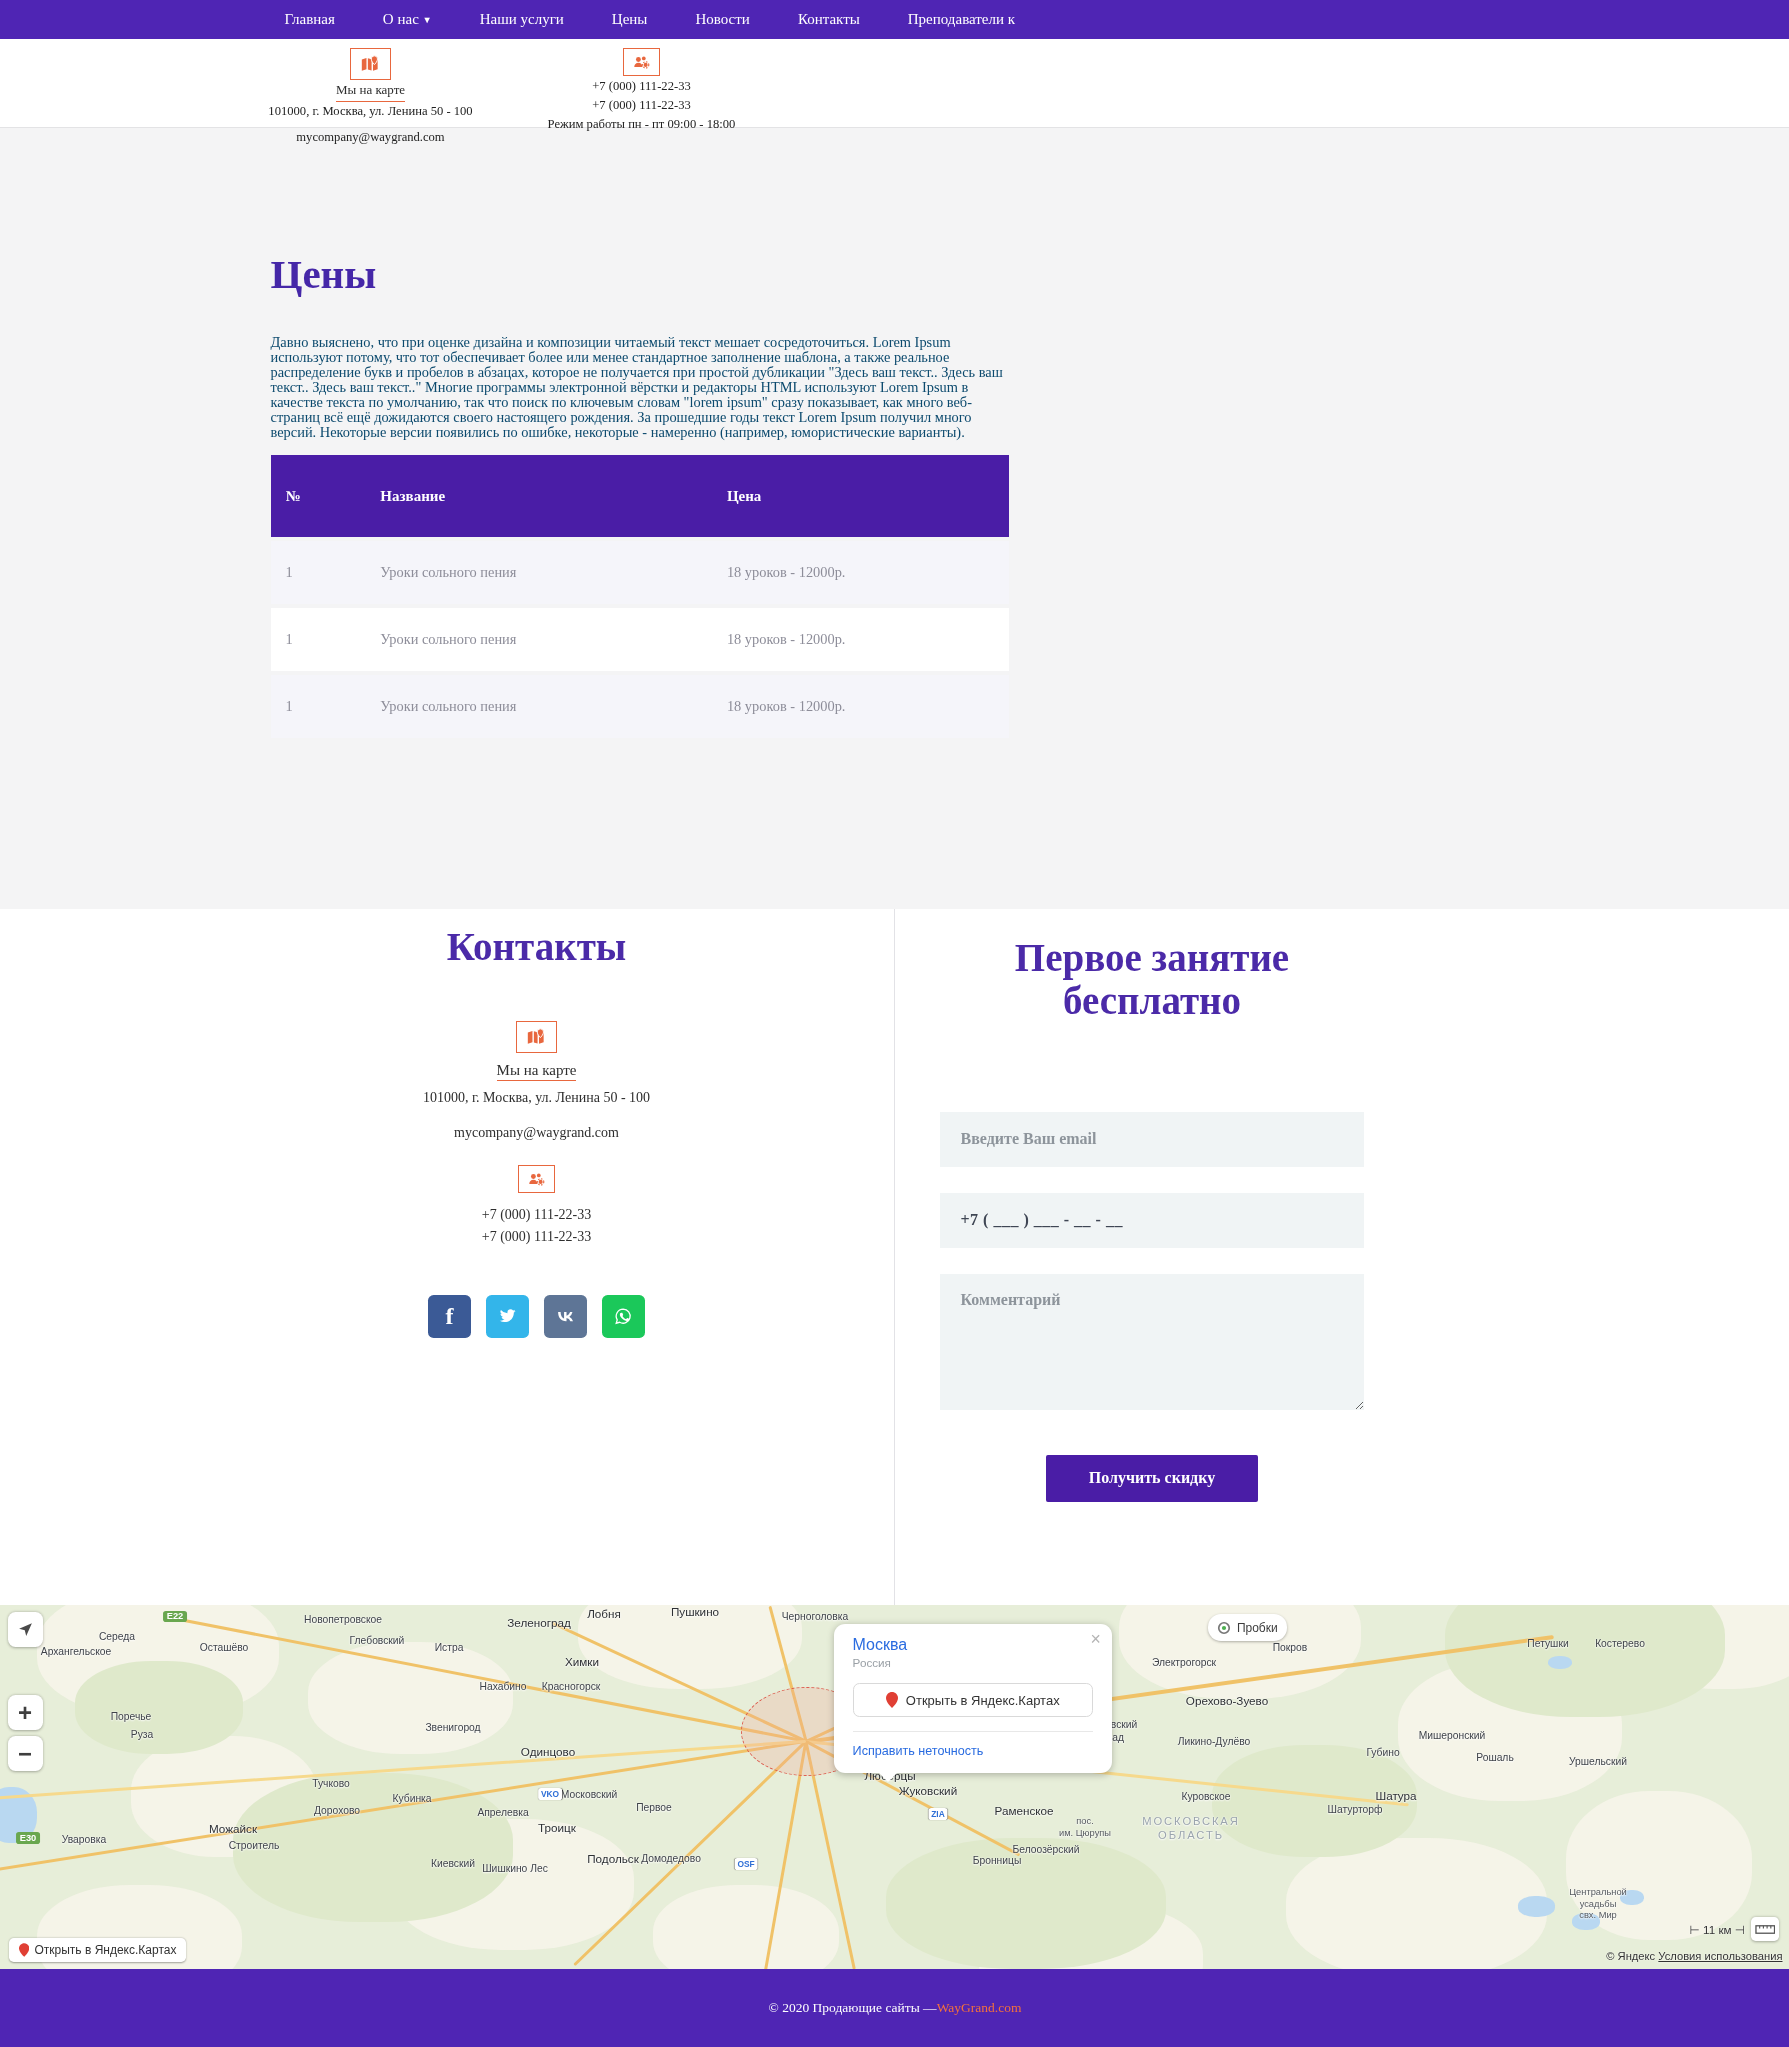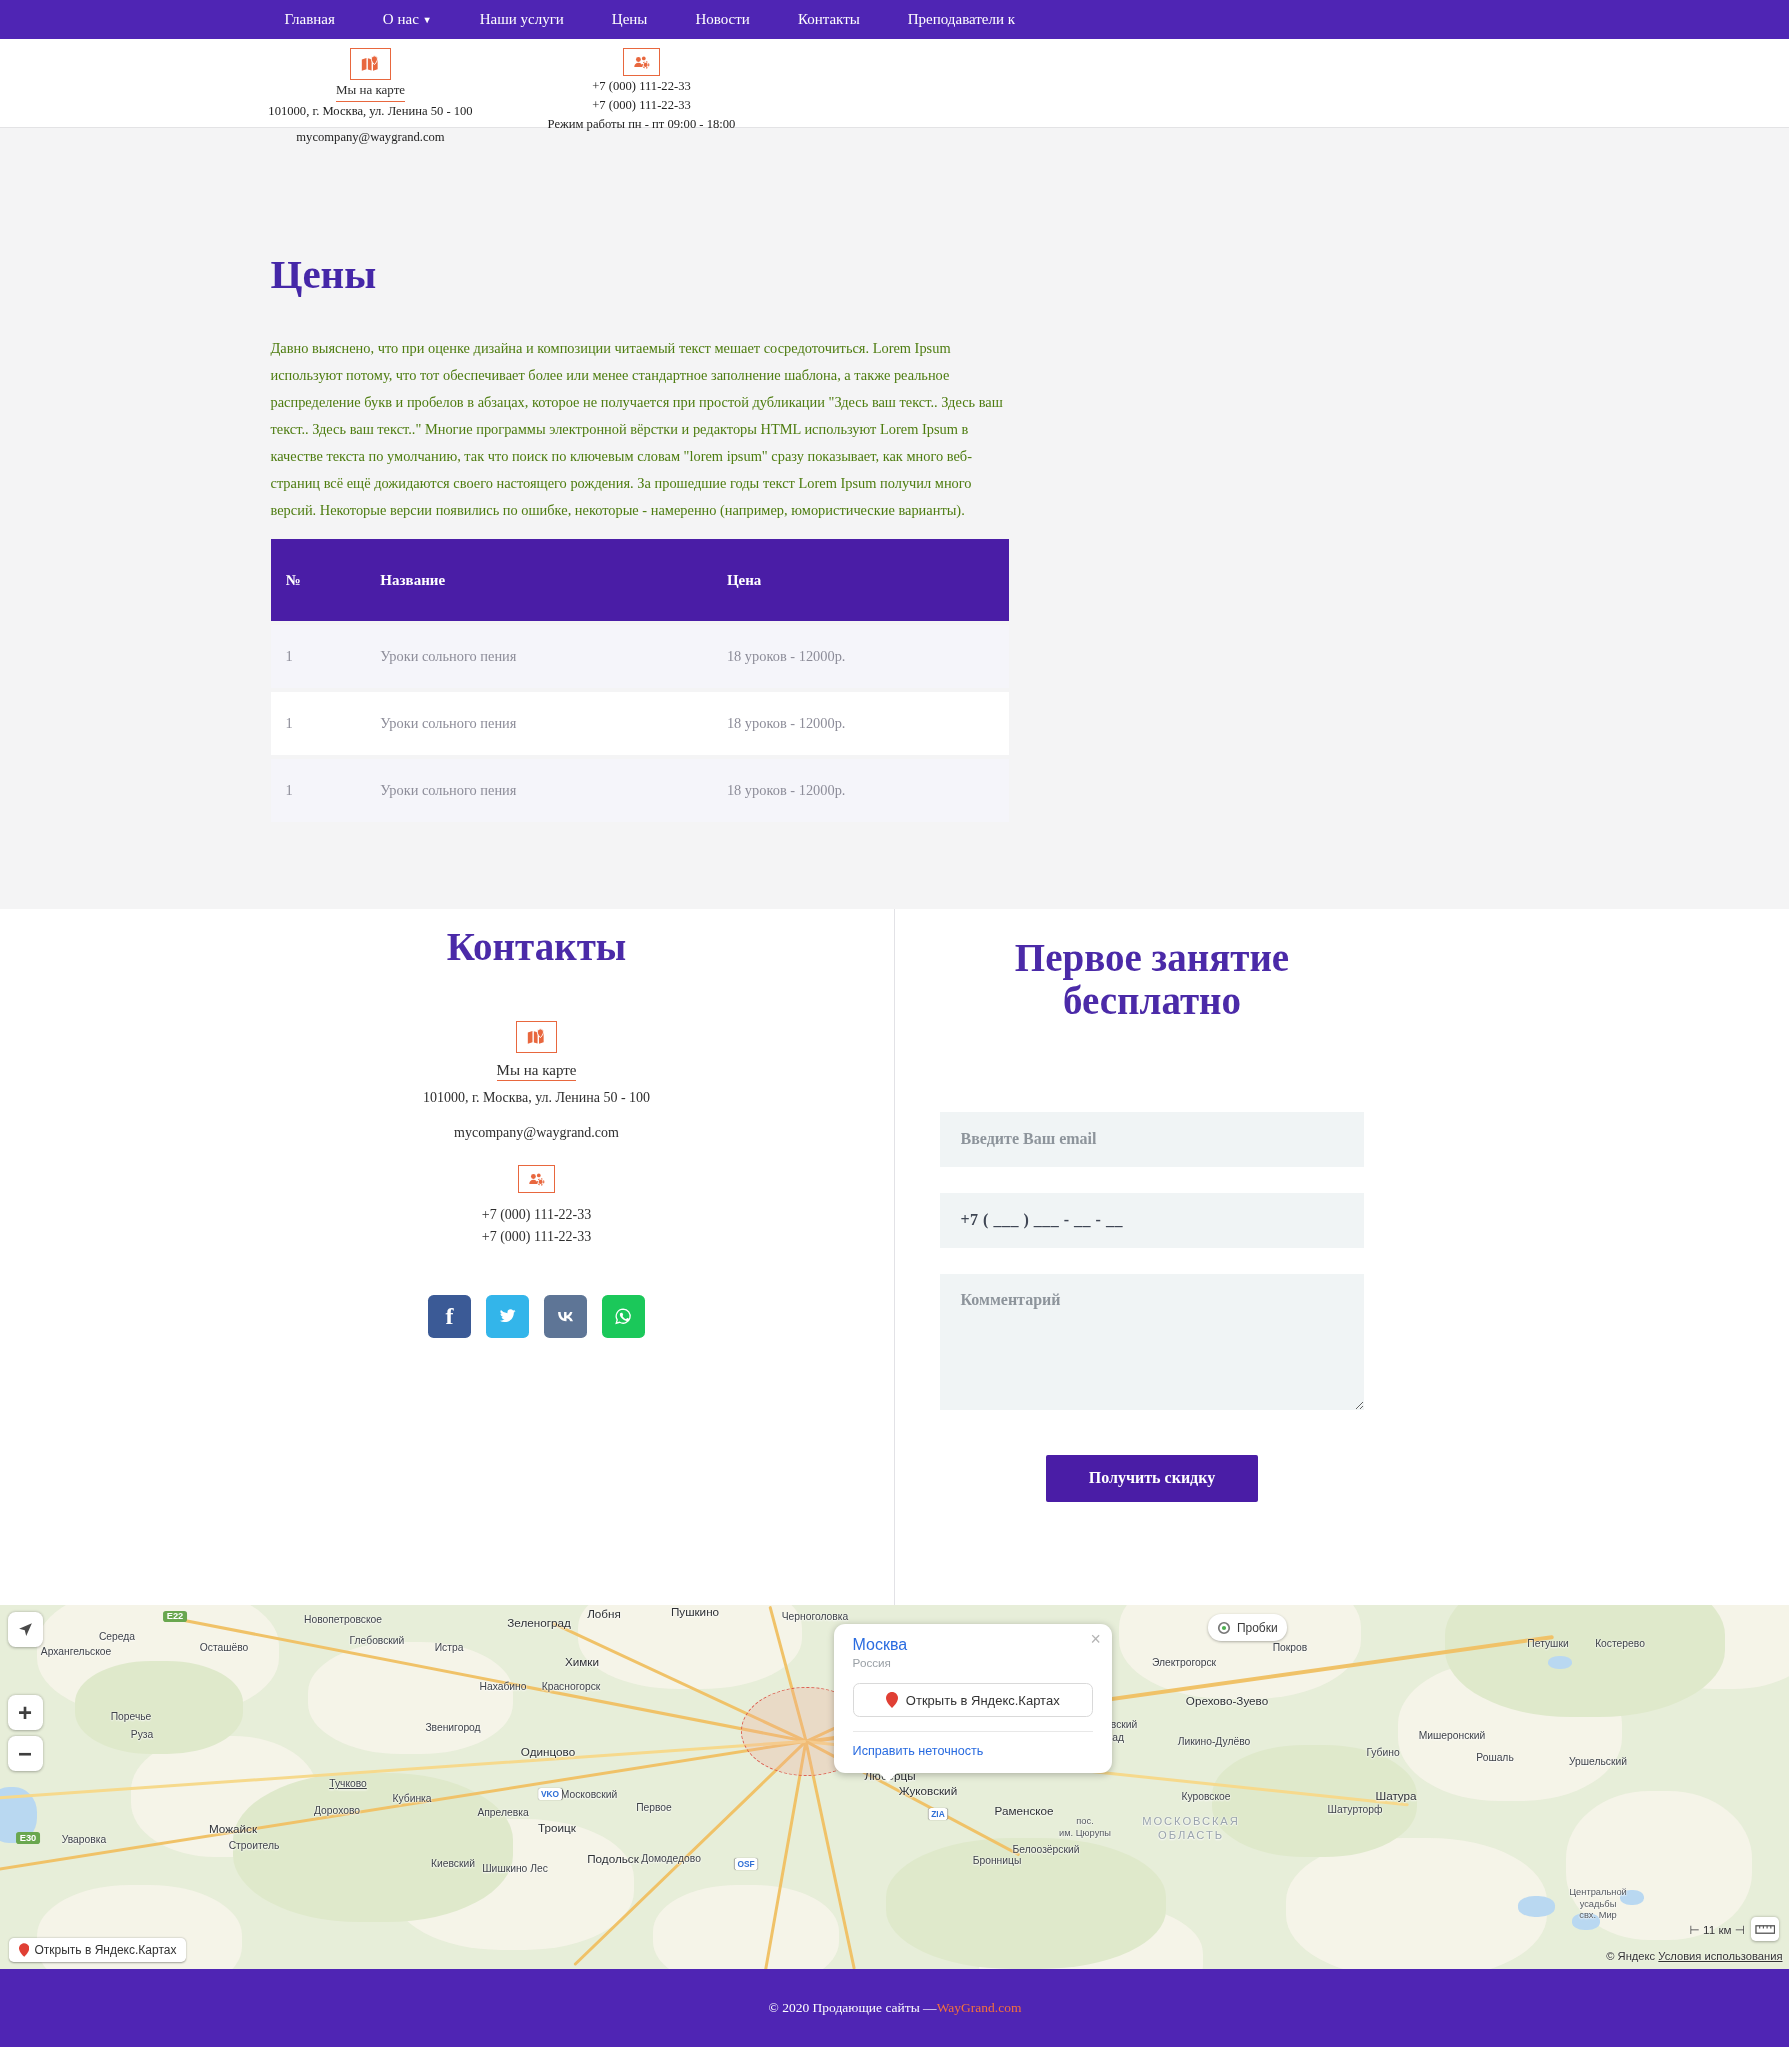--- a/index.html
+++ b/index.html
@@ -31,21 +31,21 @@
   .hblock .mail { margin-top: 7.5px; }
 
   
   .main { height: 781px; background: #f4f4f5; padding-top: 12px; }
   .main-inner { width: 1273px; margin: 0 auto; padding-left: 12px; }
   .breadcrumb { font-size: 14px; }
   .breadcrumb .home { color: #e8673e; }
   .breadcrumb .sep { color: #9a9a9a; margin: 0 5.6px; }
   .breadcrumb .cur { color: #3c3c3c; }
   h1.page-title { margin-top: 110px; font-size: 41px; color: #4527a8; }
-  .intro { margin-top: 37px; width: 741px; font-size: 14.4px; line-height: 27px; color: #4d7c0f; }
+  .intro { margin-top: 37px; width: 741px; font-size: 14.4px; line-height: 15px; color: #0c4a6e; }
   table.price { margin-top: 11.2px; width: 738px; border-collapse: separate; border-spacing: 0 4.7px; }
   table.price th { background: #4a1da6; color: #fff; height: 82px; text-align: left; font-size: 15px; font-weight: bold; vertical-align: middle; }
   table.price td { height: 63px; color: #8d8d99; font-size: 14.4px; vertical-align: middle; }
   table.price tr.alt td { background: #f5f5fa; }
   table.price tr.plain td { background: #ffffff; }
   table.price th:first-child, table.price td:first-child { padding-left: 15px; }
 
   
   .duo { height: 696px; display: flex; background: #fff; }
   .contact-col { width: 895px; border-right: 0.9px solid #e2e2e6; padding-top: 17px; }
@@ -363,21 +363,21 @@
     <span class="map-label big" style="left: 604px; top: 1.9px;">Лобня</span>
     <span class="map-label big" style="left: 695px; top: 0px;">Пушкино</span>
     <span class="map-label" style="left: 815px; top: 5.6px;">Черноголовка</span>
     <span class="map-label big" style="left: 582px; top: 50px;">Химки</span>
     <span class="map-label" style="left: 503px; top: 76px;">Нахабино</span>
     <span class="map-label" style="left: 571px; top: 76px;">Красногорск</span>
     <span class="map-label" style="left: 453px; top: 117px;">Звенигород</span>
     <span class="map-label big" style="left: 548px; top: 140px;">Одинцово</span>
     <span class="map-label" style="left: 142px; top: 124px;">Руза</span>
     <span class="map-label" style="left: 131px; top: 106px;">Поречье</span>
-    <span class="map-label" style="left: 348px; top: 173px; text-decoration: underline;">Тучково</span>
+    <span class="map-label" style="left: 331px; top: 173px;">Тучково</span>
     <span class="map-label" style="left: 412px; top: 188px;">Кубинка</span>
     <span class="map-label" style="left: 337px; top: 200px;">Дорохово</span>
     <span class="map-label big" style="left: 233px; top: 217px;">Можайск</span>
     <span class="map-label" style="left: 84px; top: 229px;">Уваровка</span>
     <span class="map-label" style="left: 254px; top: 235px;">Строитель</span>
     <span class="map-label" style="left: 503px; top: 202px;">Апрелевка</span>
     <span class="map-label big" style="left: 557px; top: 216px;">Троицк</span>
     <span class="map-label" style="left: 589px; top: 184px;">Московский</span>
     <span class="map-label" style="left: 654px; top: 197px;">Первое</span>
     <span class="map-label big" style="left: 613px; top: 247px;">Подольск</span>

